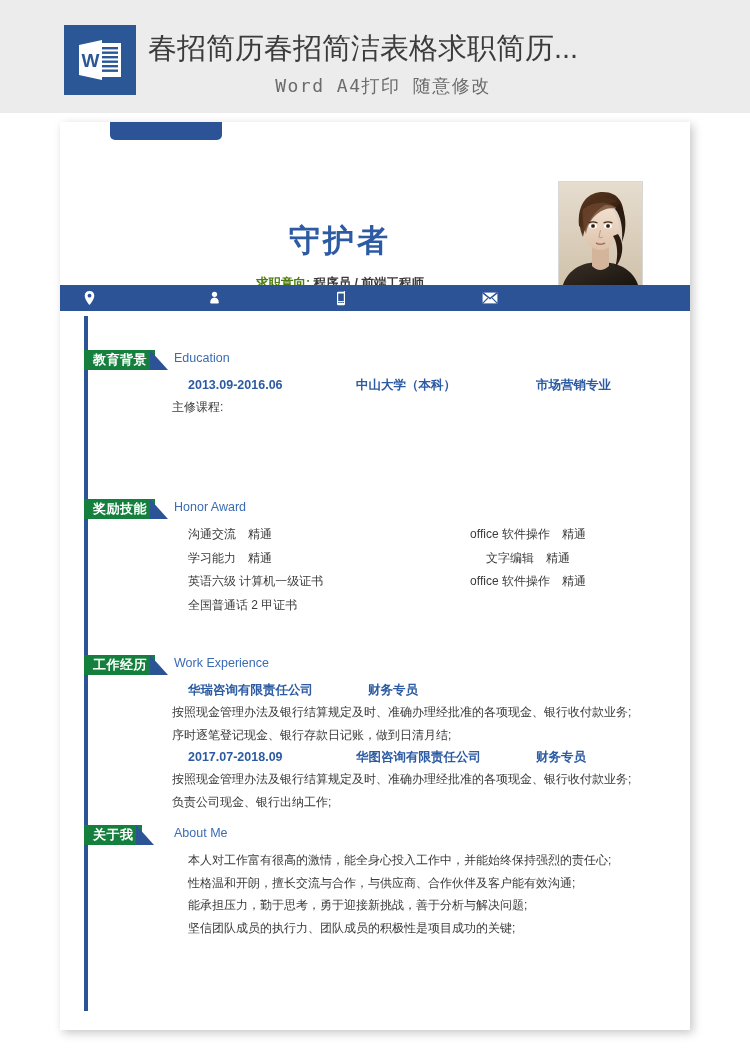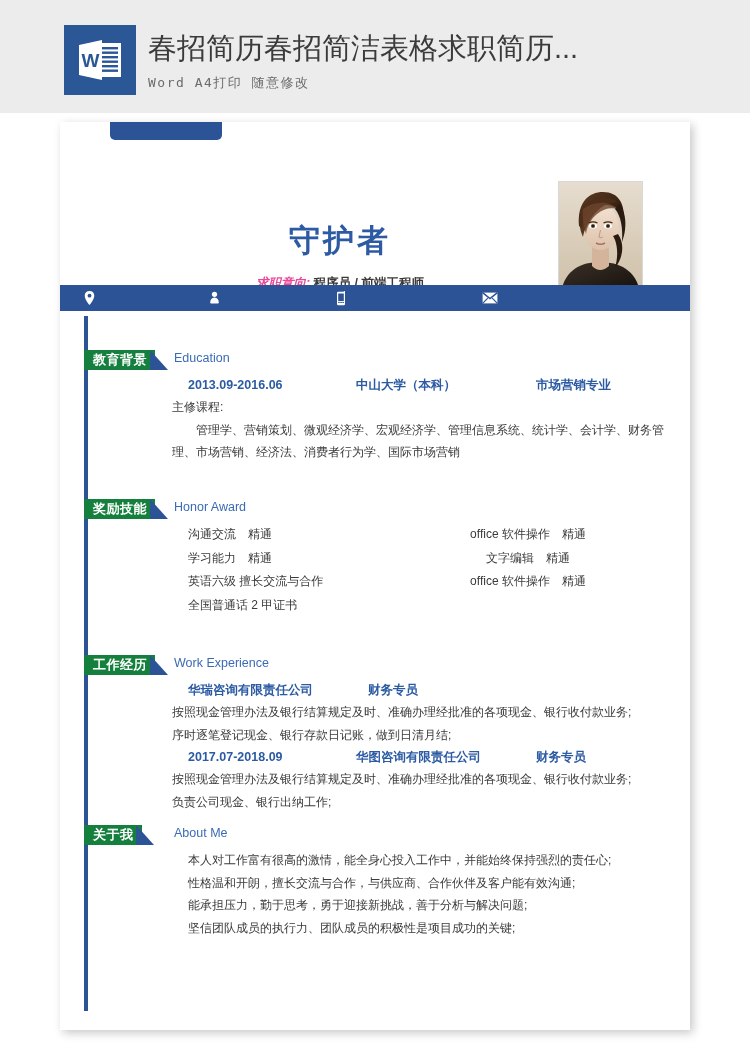--- a/index.html
+++ b/index.html
@@ -45,21 +45,22 @@
     color: #3b3b3b;
     font-weight: 400;
     white-space: nowrap;
     overflow: hidden;
   }
   .doc-subtitle {
     position: absolute;
     left: 148px;
     top: 74px;
     width: 470px;
-    font-size: 13px;
+    text-align: center;
+    font-size: 18px;
     letter-spacing: 1.5px;
     color: #6b6b6b;
     font-family: "DejaVu Sans Mono", "Liberation Mono", monospace;
   }
 
   
   .page {
     position: absolute;
     left: 60px;
     top: 113px;
@@ -113,21 +114,21 @@
     position: absolute;
     left: 130px;
     top: 133px;
     width: 300px;
     text-align: center;
     font-size: 12.5px;
     color: #3d3d3d;
     font-weight: bold;
     white-space: nowrap;
   }
-  .objective .obj-label { color: #ec4899; font-style: italic; }
+  .objective .obj-label { color: #4d7c0f; }
   .objective .obj-value { color: #3a3a3a; font-weight: bold; }
 
   .photo {
     position: absolute;
     left: 498px;
     top: 39px;
     width: 83px;
     height: 110px;
     border: 1px solid #d8d8d8;
     overflow: hidden;
@@ -365,42 +366,41 @@
       <div class="sec-banner-tail" style="left:90px;"></div>
       <div class="sec-en" style="left:114px;">Education</div>
     </div>
     <div class="sec-body">
       <div class="meta-row">
         <span class="meta-date">2013.09-2016.06</span>
         <span class="meta-org">中山大学（本科）</span>
         <span class="meta-role">市场营销专业</span>
       </div>
       <div class="body-line">主修课程:</div>
-      <div class="para">管理学、营销策划、微观经济学、宏观经济学、管理信息系统、统计学、会计学、财务管理、市场营销、经济法、消费者行为学、国际市场营销</div>
     </div>
   </div>
 
   <div class="section" style="top:377px;">
     <div class="sec-head">
       <div class="sec-banner">奖励技能</div>
       <div class="sec-banner-tail" style="left:90px;"></div>
       <div class="sec-en" style="left:114px;">Honor Award</div>
     </div>
     <div class="sec-body">
       <div class="skill-grid">
         <div class="skill-row">
           <span class="skill-left">沟通交流　精通</span>
           <span class="skill-right">office 软件操作　精通</span>
         </div>
         <div class="skill-row">
           <span class="skill-left">学习能力　精通</span>
           <span class="skill-right">文字编辑　精通</span>
         </div>
         <div class="skill-row">
-          <span class="skill-left">英语六级 擅长交流与合作</span>
+          <span class="skill-left">英语六级 计算机一级证书</span>
           <span class="skill-right">office 软件操作　精通</span>
         </div>
         <div class="skill-row">
           <span class="skill-left">全国普通话 2 甲证书</span>
           <span class="skill-right"></span>
         </div>
       </div>
     </div>
   </div>
 

